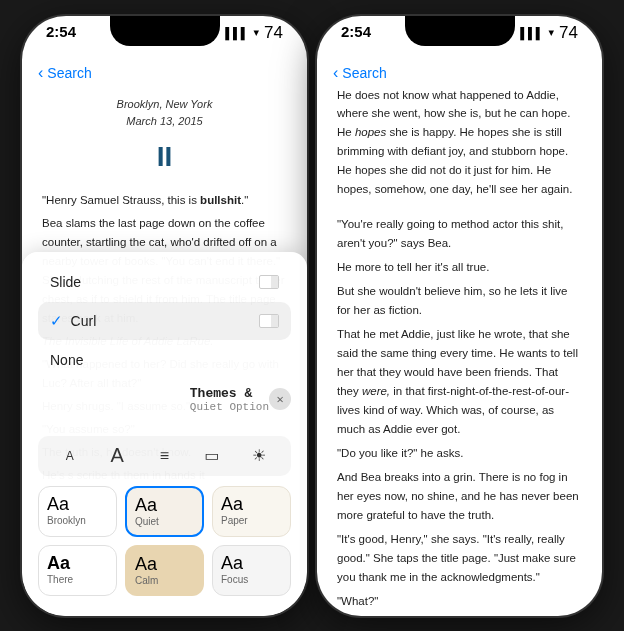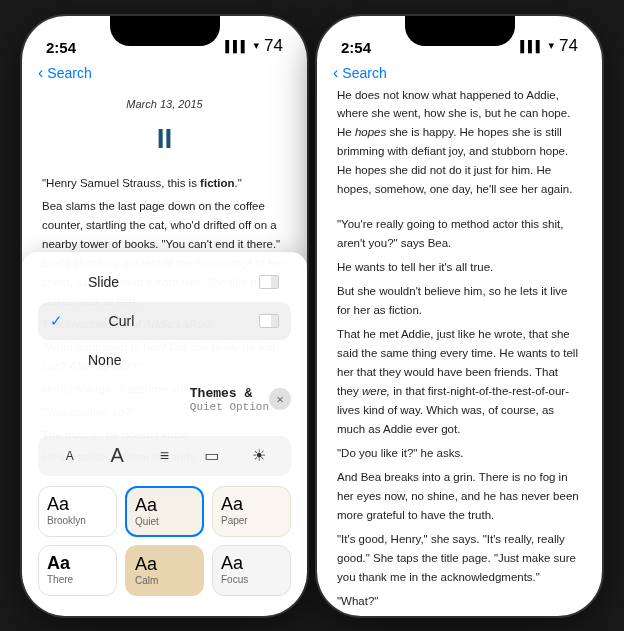--- a/index.html
+++ b/index.html
@@ -36,22 +36,22 @@
       height: 100%;
       overflow: hidden;
       border-radius: 44px;
       position: relative;
     }
 
     
     .status-bar {
       display: flex;
       justify-content: space-between;
-      align-items: flex-end;
-      padding: 0 24px 4px 24px;
+      align-items: flex-start;
+      padding: 7px 24px 4px 24px;
       height: 44px;
       position: relative;
       z-index: 10;
     }
 
     .status-bar-time {
       font-size: 15px;
       font-weight: 600;
       color: #000;
     }
@@ -172,21 +172,21 @@
     .transition-row.active {
       background: rgba(0,0,0,0.06);
     }
 
     .transition-row .check {
       color: #007aff;
       margin-right: 8px;
       font-size: 15px;
     }
 
-    .transition-label { flex: 1; margin-left: 38px; }
+    .transition-label { flex: 1; }
 
     .transition-icon-page {
       background: #fff;
       border: 1px solid #ccc;
       border-radius: 2px;
       width: 20px;
       height: 14px;
       position: relative;
       overflow: hidden;
     }
@@ -324,25 +324,26 @@
 
       <div class="nav-bar">
         <div class="nav-back">
           <span class="nav-back-arrow">‹</span>
           <span>Search</span>
         </div>
       </div>
 
       <div class="book-content">
         <div class="book-header">
+          <div class="book-location">Brooklyn, New York</div>
           <div class="book-location">March 13, 2015</div>
           <div class="book-chapter">II</div>
         </div>
         <div class="book-text">
-          <p>"Henry Samuel Strauss, this is <span class="bold">fiction</span>."</p>
+          <p>"Henry Samuel Strauss, this is <span class="bold">bullshit</span>."</p>
           <p>Bea slams the last page down on the coffee counter, startling the cat, who'd drifted off on a nearby tower of books. "You can't end it there." She's clutching the rest of the manuscript to her chest, as if to shield it from him. The title page stares back at him.</p>
           <p><span class="italic">The Invisible Life of Addie LaRue.</span></p>
           <p>"What happened to her? Did she really go with Luc? After all that?"</p>
           <p>Henry shrugs. "I assume so."</p>
           <p>"You assume so?"</p>
           <p>The truth is, he doesn't know.</p>
           <p>He's s   scribe th   them in   hands it</p>
         </div>
       </div>
 
@@ -438,21 +439,21 @@
       <div class="nav-bar">
         <div class="nav-back">
           <span class="nav-back-arrow">‹</span>
           <span>Search</span>
         </div>
       </div>
 
       <div class="right-book-content">
         <p style="margin-bottom:16px;">He does not know what happened to Addie, where she went, how she is, but he can hope. He <em>hopes</em> she is happy. He hopes she is still brimming with defiant joy, and stubborn hope. He hopes she did not do it just for him. He hopes, somehow, one day, he'll see her again.</p>
         <p style="margin-bottom:5px;">"You're really going to method actor this shit, aren't you?" says Bea.</p>
-        <p style="margin-bottom:5px;">He wants to tell her it's all true.</p>
+        <p style="margin-bottom:5px;">He more to tell her it's all true.</p>
         <p style="margin-bottom:5px;">But she wouldn't believe him, so he lets it live for her as fiction.</p>
         <p style="margin-bottom:5px;">That he met Addie, just like he wrote, that she said the same thing every time. He wants to tell her that they would have been friends. That they <em>were,</em> in that first-night-of-the-rest-of-our-lives kind of way. Which was, of course, as much as Addie ever got.</p>
         <p style="margin-bottom:5px;">"Do you like it?" he asks.</p>
         <p style="margin-bottom:5px;">And Bea breaks into a grin. There is no fog in her eyes now, no shine, and he has never been more grateful to have the truth.</p>
         <p style="margin-bottom:5px;">"It's good, Henry," she says. "It's really, really good." She taps the title page. "Just make sure you thank me in the acknowledgments."</p>
         <p style="margin-bottom:5px;">"What?"</p>
 
       </div>
 
     </div>

